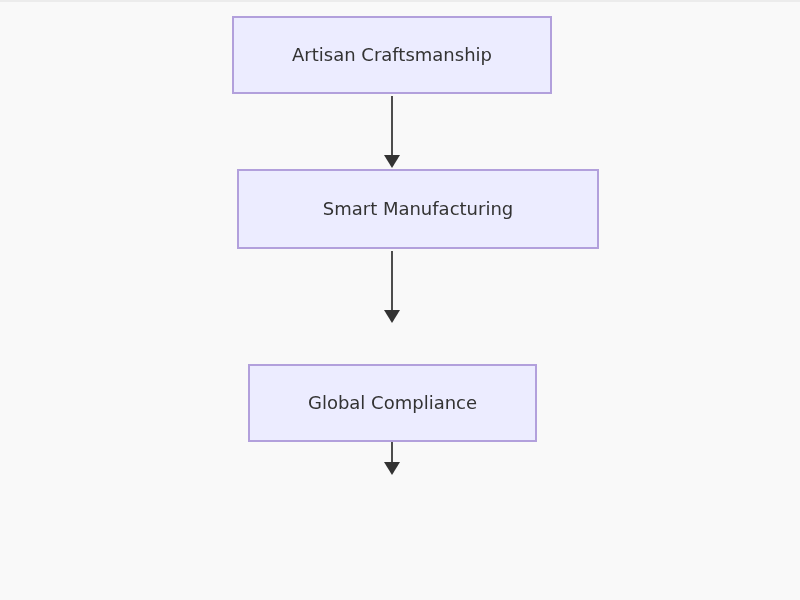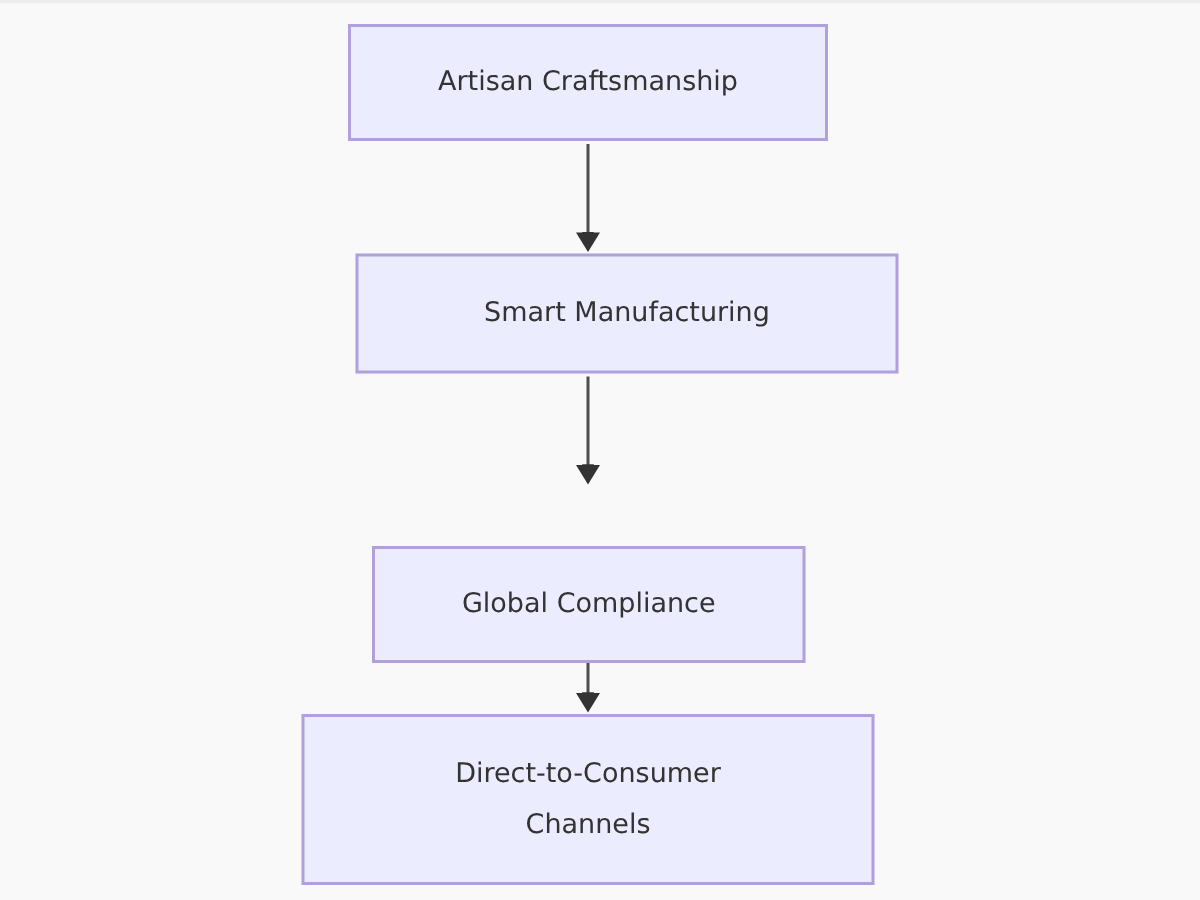--- a/index.html
+++ b/index.html
@@ -78,17 +78,14 @@
   </div>
 
   <div class="node node-2">
     <span class="label">Smart Manufacturing</span>
   </div>
 
   <div class="node node-3">
     <span class="label">Global Compliance</span>
   </div>
 
-  <div class="node node-4">
-    <span class="label">Direct-to-Consumer Channels</span>
-  </div>
 
 </div>
 
 </body></html>

